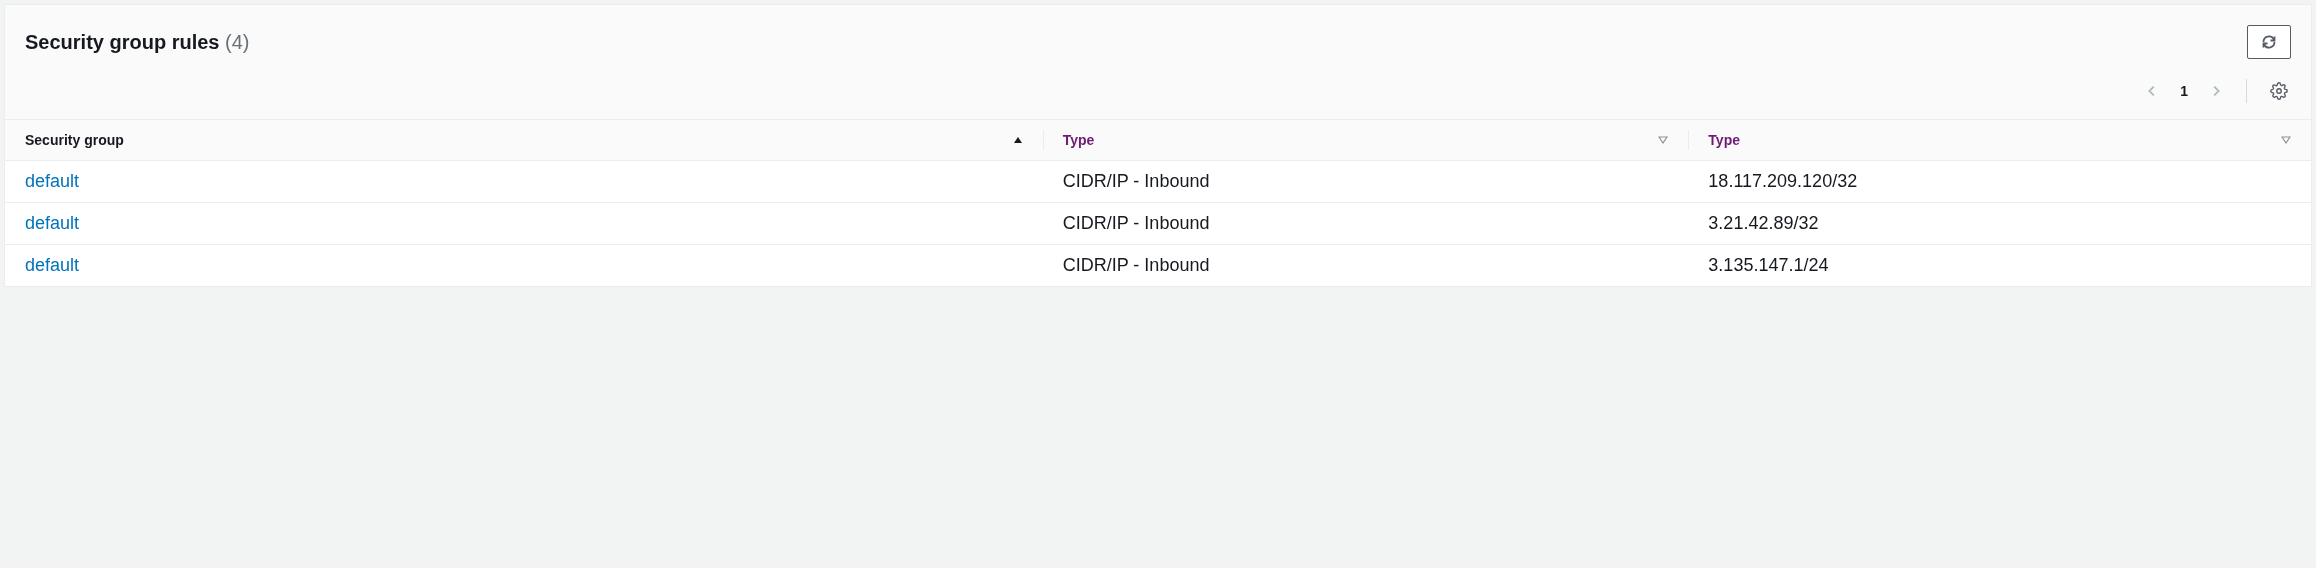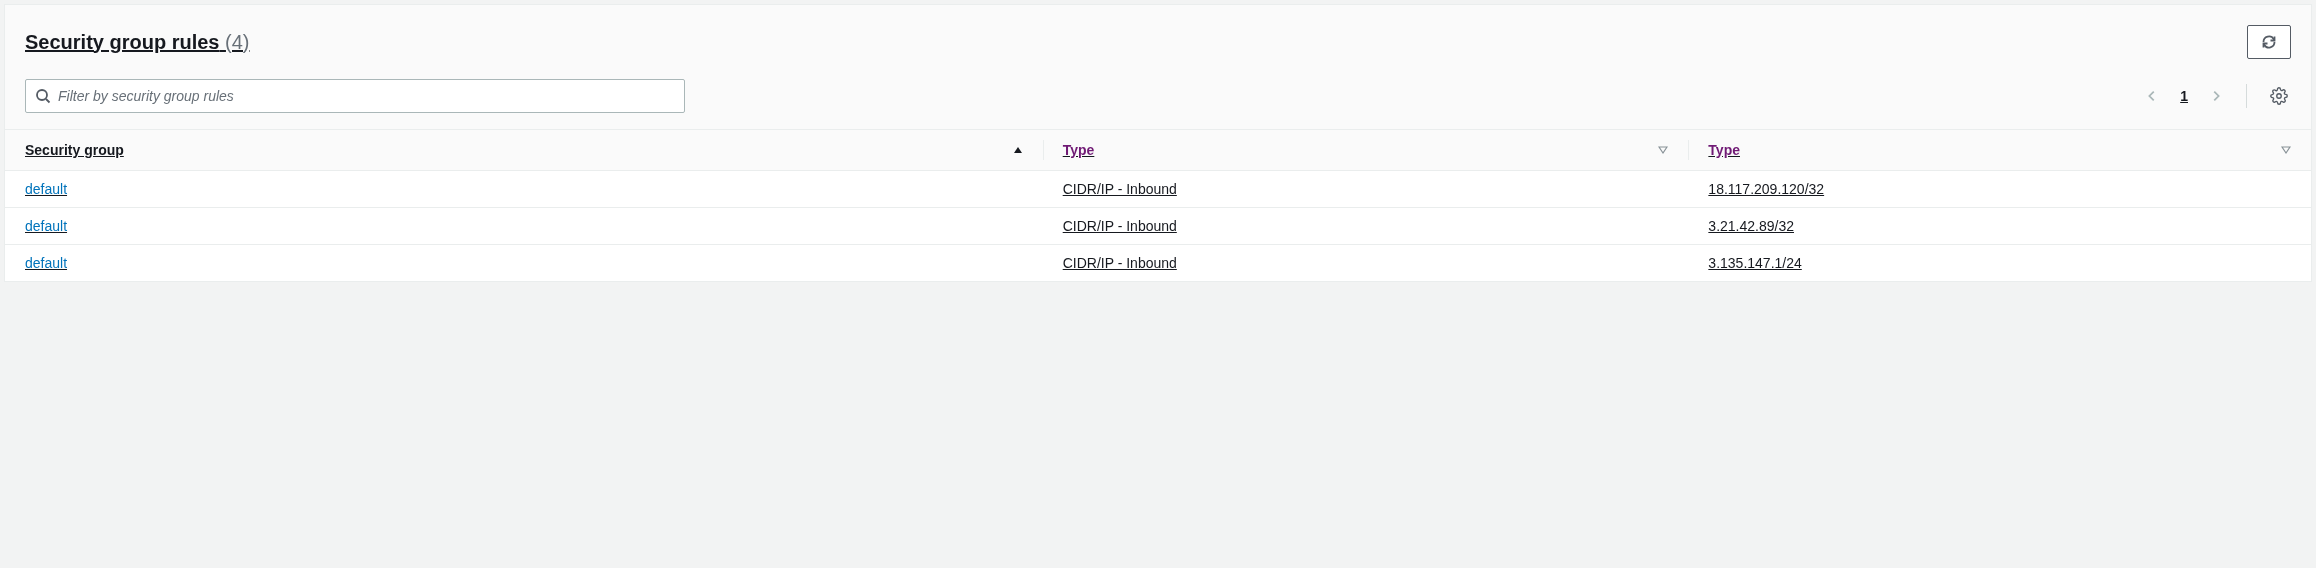--- a/index.html
+++ b/index.html
@@ -6,21 +6,20 @@
     body {
       font-family: "Amazon Ember", "Helvetica Neue", Arial, sans-serif;
       background: #f2f3f3;
       color: #16191f;
       font-size: 14px;
     }
     .panel {
       background: #fff;
       border: 1px solid #eaeded;
       margin: 4px;
-      text-decoration: underline;
     }
     .panel-header {
       background: #fafafa;
       padding: 20px 20px 16px 20px;
       border-bottom: 1px solid #eaeded;
     }
     .title-row {
       display: flex;
       justify-content: space-between;
       align-items: center;
@@ -145,21 +144,21 @@
       vertical-align: middle;
       margin-left: 4px;
     }
     .th-content {
       display: flex;
       justify-content: space-between;
     }
     tbody td {
       padding: 10px 20px;
       border-bottom: 1px solid #eaeded;
-      font-size: 14px;
+      font-size: 18px;
       color: #16191f;
     }
     tbody tr:last-child td { border-bottom: none; }
     .link { color: #0073bb; cursor: pointer; }
     .col-sg { width: 45%; }
     .col-type { width: 28%; }
     .col-rule { width: 27%; }
   </style>
 </head>
 <body>
@@ -174,27 +173,20 @@
       <button class="refresh-btn">
         <svg viewBox="0 0 16 16" fill="none" stroke-width="1.8">
           <path d="M13.5 2.5v4h-4"></path>
           <path d="M2.5 8a5.5 5.5 0 0 1 10.3-2.7L13.5 6"></path>
           <path d="M2.5 13.5v-4h4"></path>
           <path d="M13.5 8a5.5 5.5 0 0 1-10.3 2.7L2.5 10"></path>
         </svg>
       </button>
     </div>
     <div class="controls-row">
-      <div class="search-wrap">
-        <svg class="search-icon" viewBox="0 0 16 16" fill="none" stroke-width="1.8">
-          <circle cx="7" cy="7" r="5"></circle>
-          <line x1="11" y1="11" x2="14.5" y2="14.5"></line>
-        </svg>
-        <input class="search-input" type="text" placeholder="Filter by security group rules" style="">
-      </div>
       <div class="spacer"></div>
       <div class="pagination">
         <div class="page-btn disabled">
           <svg width="14" height="14" viewBox="0 0 16 16" fill="none" stroke-width="2">
             <polyline points="10,3 5,8 10,13"></polyline>
           </svg>
         </div>
         <span class="page-num">1</span>
         <div class="page-btn disabled">
           <svg width="14" height="14" viewBox="0 0 16 16" fill="none" stroke-width="2">

